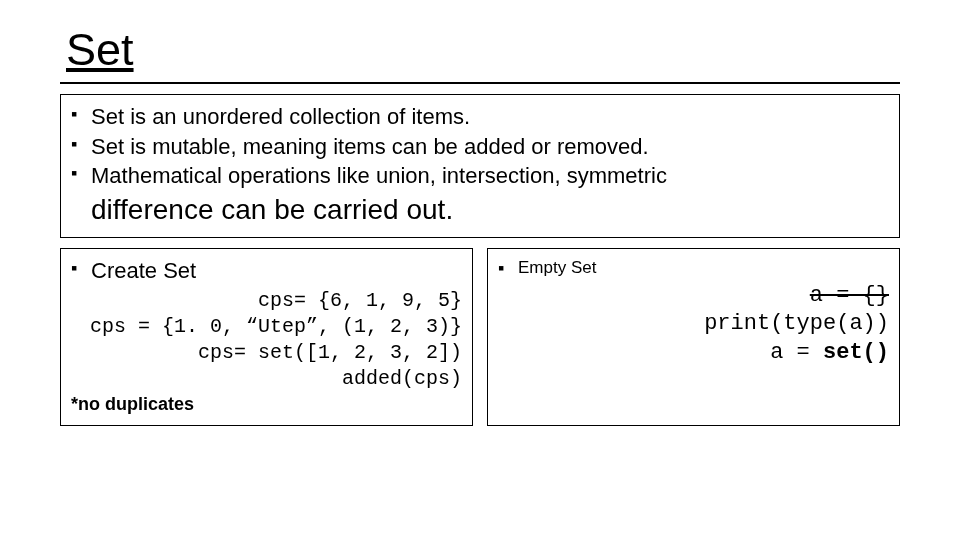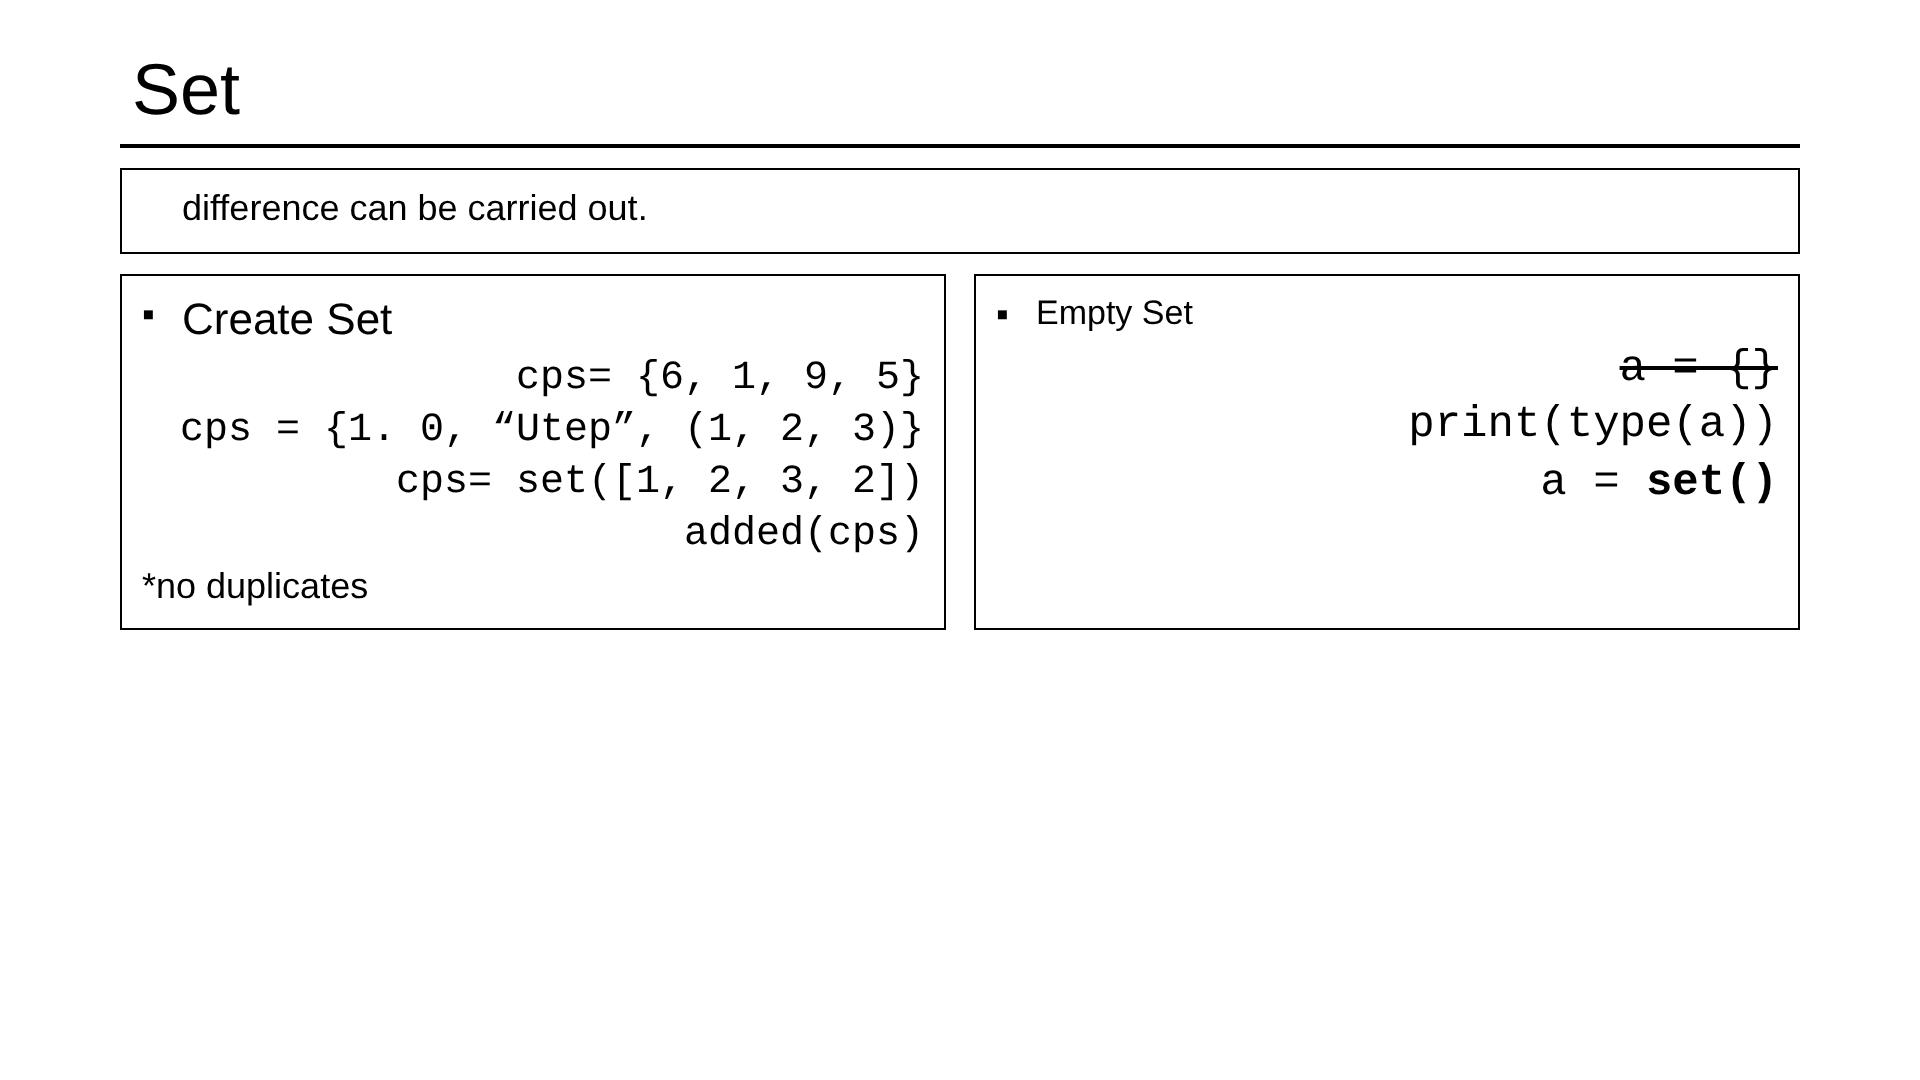--- a/index.html
+++ b/index.html
@@ -9,24 +9,25 @@
     height: 540px;
     background: #fff;
     font-family: Arial, Helvetica, sans-serif;
     color: #000;
   }
   .slide {
     box-sizing: border-box;
     padding: 24px 60px 0 60px;
   }
   .title {
-    font-size: 36px;
+    font-size: 45px;
     font-weight: 400;
     margin: 0 0 6px 0;
     padding-left: 6px;
+    text-decoration: underline;
   }
   .rule {
     border: none;
     border-top: 2px solid #000;
     margin: 0 0 10px 0;
   }
   .box {
     border: 1px solid #000;
     padding: 8px 10px 10px 10px;
     box-sizing: border-box;
@@ -83,32 +84,40 @@
   .strike {
     text-decoration: line-through;
   }
   .bold {
     font-weight: 700;
   }
   .note {
     font-family: Arial, Helvetica, sans-serif;
     font-size: 18px;
     margin-top: 2px;
+    font-weight: bold;
   }
 </style>
 </head>
 <body>
 
 <div class="slide">
 
   <h1 class="title">Set</h1>
   <hr class="rule">
 
   <div class="box top">
-    <div class="contline" style="font-size:18px;line-height:1.25;">difference can be carried out.</div>
+    <ul class="bullets">
+      <li>Set is an unordered collection of items.</li>
+      <li>Set is mutable, meaning items can be added or removed.</li>
+      <li>
+        <span>Mathematical operations like union, intersection, symmetric</span>
+      </li>
+    </ul>
+    <div class="contline" style="font-size:28px;line-height:1.25;">difference can be carried out.</div>
   </div>
 
   <div class="row">
 
     <div class="box left">
       <ul class="bullets">
         <li>Create Set</li>
       </ul>
       <div class="code">
         <div>cps= {6, 1, 9, 5}</div>

